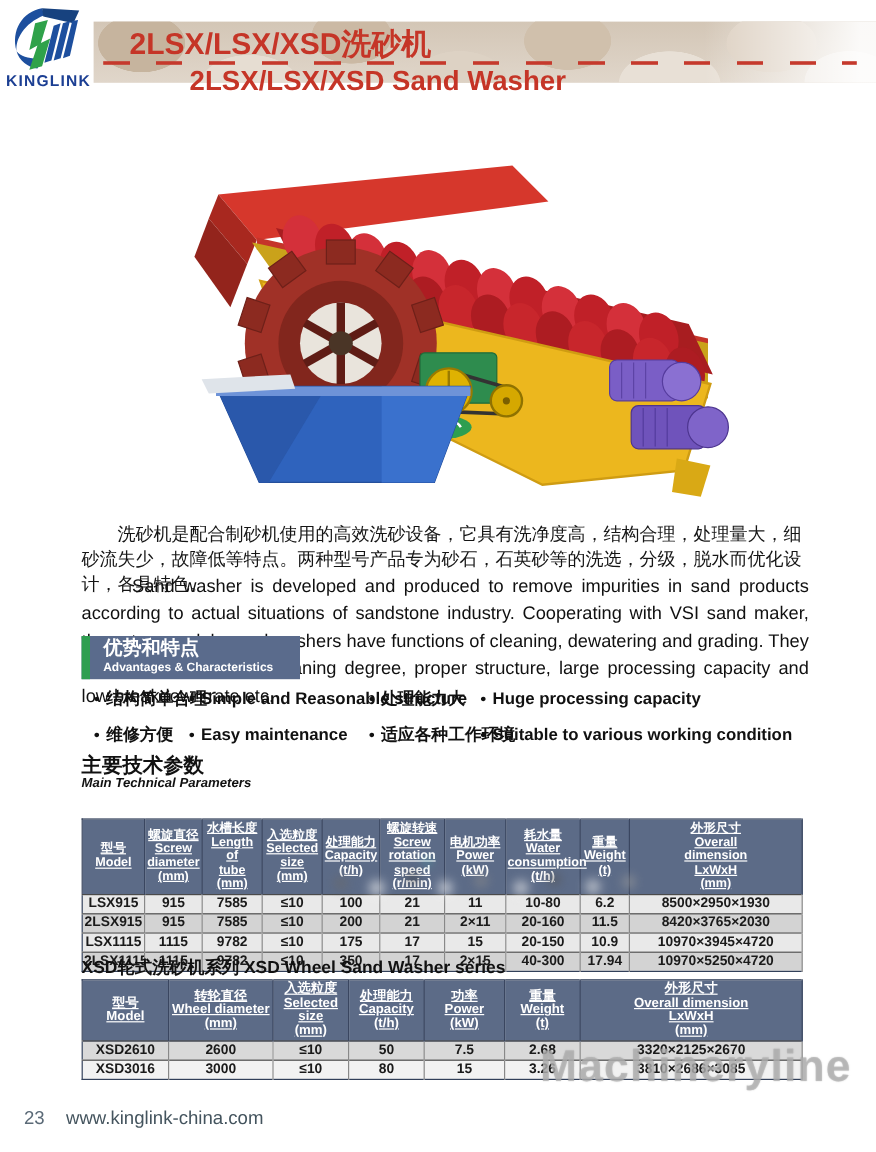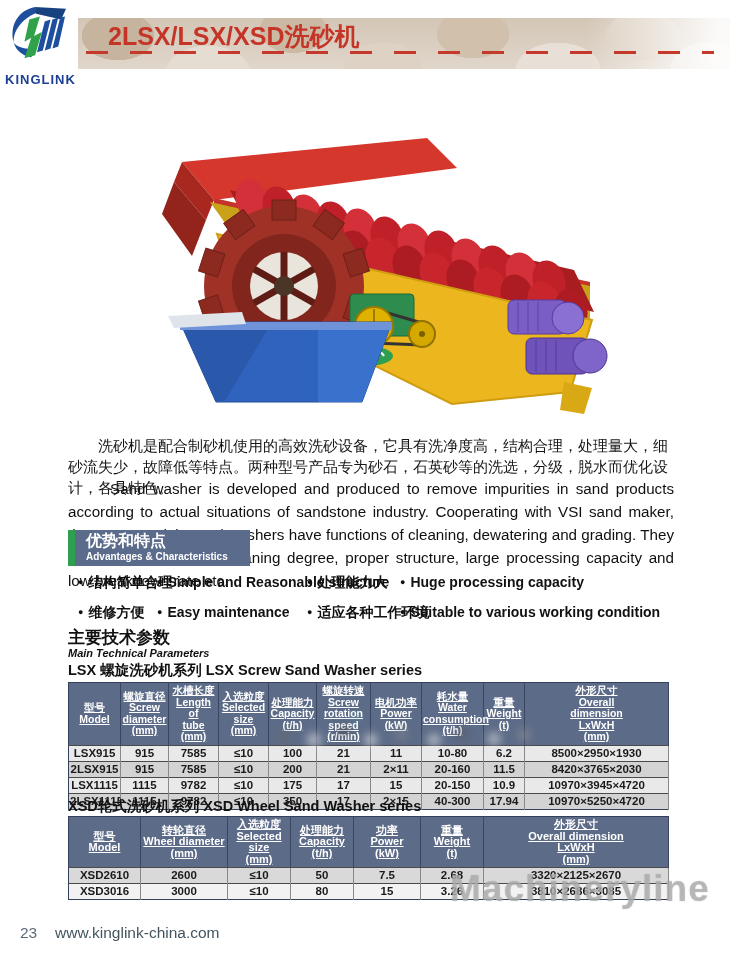--- a/index.html
+++ b/index.html
@@ -1,20 +1,20 @@
 <!DOCTYPE html>
 <html><head>
 <meta charset="utf-8">
 <style>
   html,body{margin:0;padding:0;background:#888;}
   .page{position:relative;width:730px;height:960px;background:#ffffff;overflow:hidden;
         font-family:"Liberation Sans","DejaVu Sans",sans-serif;color:#111;}
   
   .logo-graphic{position:absolute;left:6px;top:4px;width:62px;height:58px;}
-  .logo-text{position:absolute;left:5px;top:72px;width:90px;font-size:13px;font-weight:bold;
+  .logo-text{position:absolute;left:5px;top:60px;width:90px;font-size:13px;font-weight:bold;
              color:#1c3f93;letter-spacing:1px;}
   .band{position:absolute;left:78px;top:18px;width:652px;height:51px;
         background:
           radial-gradient(ellipse 60px 40px at 40px 18px,#c6b49e 0 60%,transparent 61%),
           radial-gradient(ellipse 70px 45px at 130px 55px,#e6ddd2 0 60%,transparent 61%),
           radial-gradient(ellipse 55px 38px at 215px 12px,#cbb9a4 0 60%,transparent 61%),
           radial-gradient(ellipse 65px 42px at 305px 50px,#ddd2c4 0 60%,transparent 61%),
           radial-gradient(ellipse 60px 40px at 395px 16px,#d0c0ac 0 60%,transparent 61%),
           radial-gradient(ellipse 70px 45px at 480px 52px,#e8e0d6 0 60%,transparent 61%),
           radial-gradient(ellipse 62px 40px at 565px 18px,#dccfc0 0 60%,transparent 61%),
@@ -91,20 +91,21 @@
     <polygon points="24,16 35,13 29,33 37,29 30,53 19,56 26,35 19,39" fill="#2fa24a"></polygon>
     <polygon points="40,18 46,16 38,48 32,50" fill="#1d4f9e"></polygon>
     <polygon points="48,16 54,14 46,46 40,48" fill="#1d4f9e"></polygon>
     <polygon points="56,14 61,13 54,44 48,46" fill="#1d4f9e"></polygon>
   </svg>
   <div class="logo-text">KINGLINK</div>
 
   <div class="band">
     <div class="zh">2LSX/LSX/XSD洗砂机</div>
     <div class="dash"></div>
+    <div class="en">2LSX/LSX/XSD Sand Washer</div>
   </div>
 
   <svg class="product" viewBox="0 0 508 284">
 
     <polygon points="60,28 305,4 335,34 92,66" fill="#d6372c"></polygon>
     <polygon points="60,28 92,66 84,86 52,48" fill="#a8281f"></polygon>
     <polygon points="52,48 84,86 70,122 40,80" fill="#93241c"></polygon>
     <polygon points="92,64 468,148 468,158 92,74" fill="#c5342a"></polygon>
 
     <polygon points="88,68 468,152 468,198 118,110" fill="#caa21a"></polygon>
@@ -213,21 +214,20 @@
   <span class="bullet" style="left:157px;top:574px">Simple and Reasonable structure</span>
   <span class="bullet" style="left:307px;top:574px">处理能力大</span>
   <span class="bullet" style="left:400px;top:574px">Huge processing capacity</span>
   <span class="bullet" style="left:78px;top:604px">维修方便</span>
   <span class="bullet" style="left:157px;top:604px">Easy maintenance</span>
   <span class="bullet" style="left:307px;top:604px">适应各种工作环境</span>
   <span class="bullet" style="left:400px;top:604px">Suitable to various working condition</span>
 
   <div class="h-params-zh">主要技术参数</div>
   <div class="h-params-en">Main Technical Parameters</div>
-  <div class="h-series" style="top:661px">LSX 螺旋洗砂机系列 LSX Screw Sand Washer series</div>
 
   <table class="spec" id="table-lsx">
     <colgroup>
       <col style="width:52px">
         <col style="width:48px">
         <col style="width:50px">
         <col style="width:50px">
       <col style="width:48px">
         <col style="width:54px">
         <col style="width:51px">

